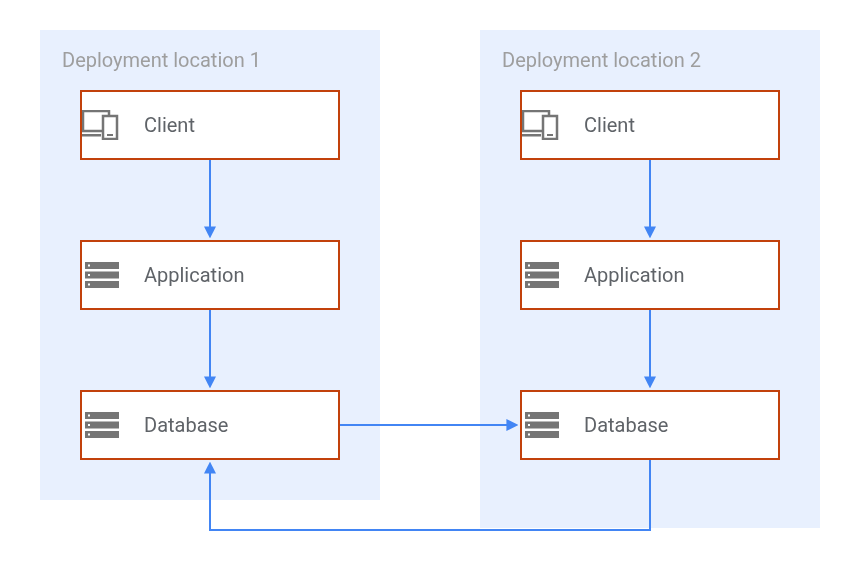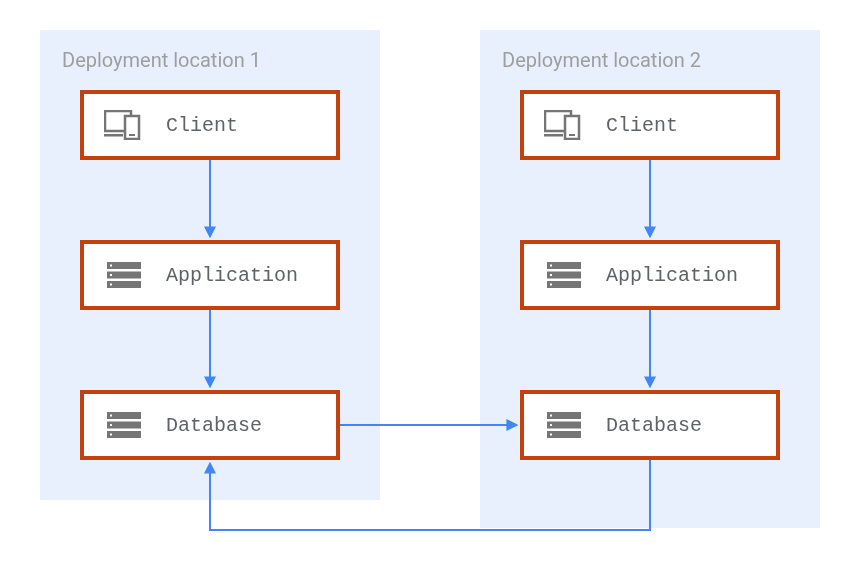--- a/index.html
+++ b/index.html
@@ -20,26 +20,24 @@
     position: absolute;
     top: 18px;
     left: 22px;
     font-size: 20px;
     color: #9e9e9e;
     font-weight: 400;
   }
   .node {
     position: absolute;
     background: #ffffff;
-    border: 4px solid #c2410c;
+    border: 2px solid #c2410c;
     display: flex;
     align-items: center;
-    padding-left: 20px;
     gap: 22px;
-    font-family: Liberation Mono, monospace;
   }
   .node-label {
     font-size: 20px;
     color: #5f6368;
     font-weight: 400;
   }
   .icon {
     width: 40px;
     height: 30px;
     flex-shrink: 0;

